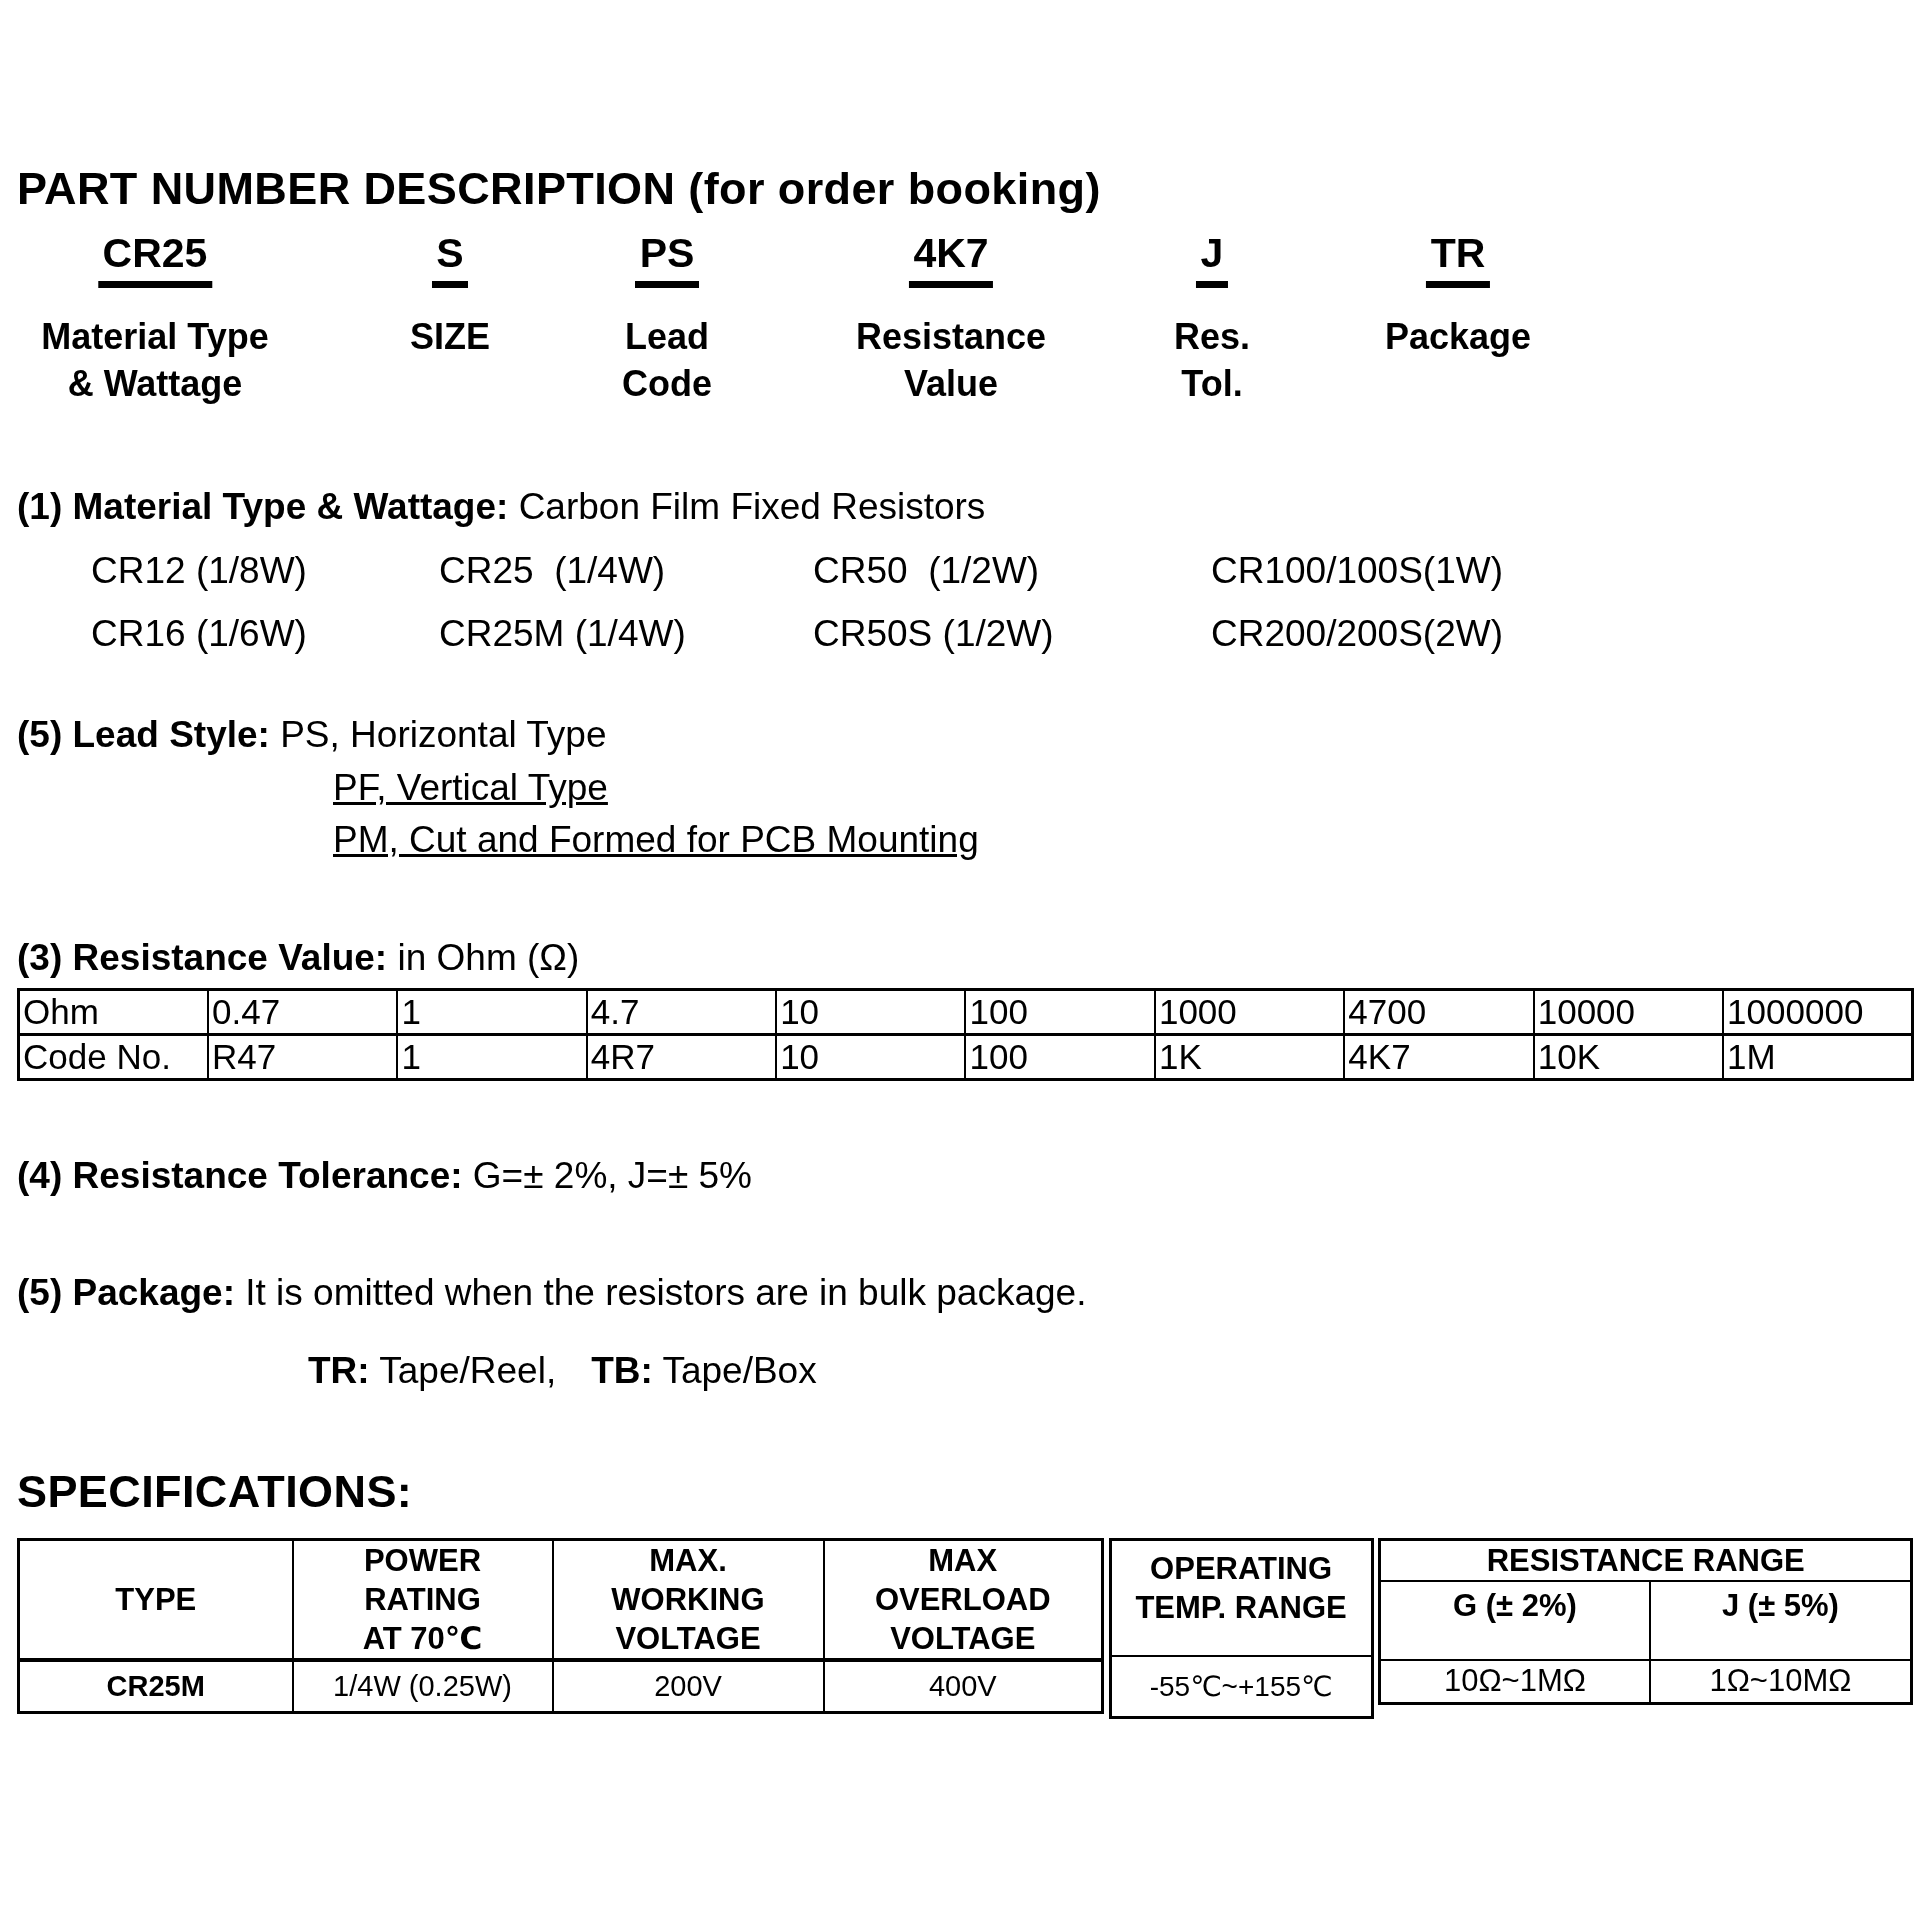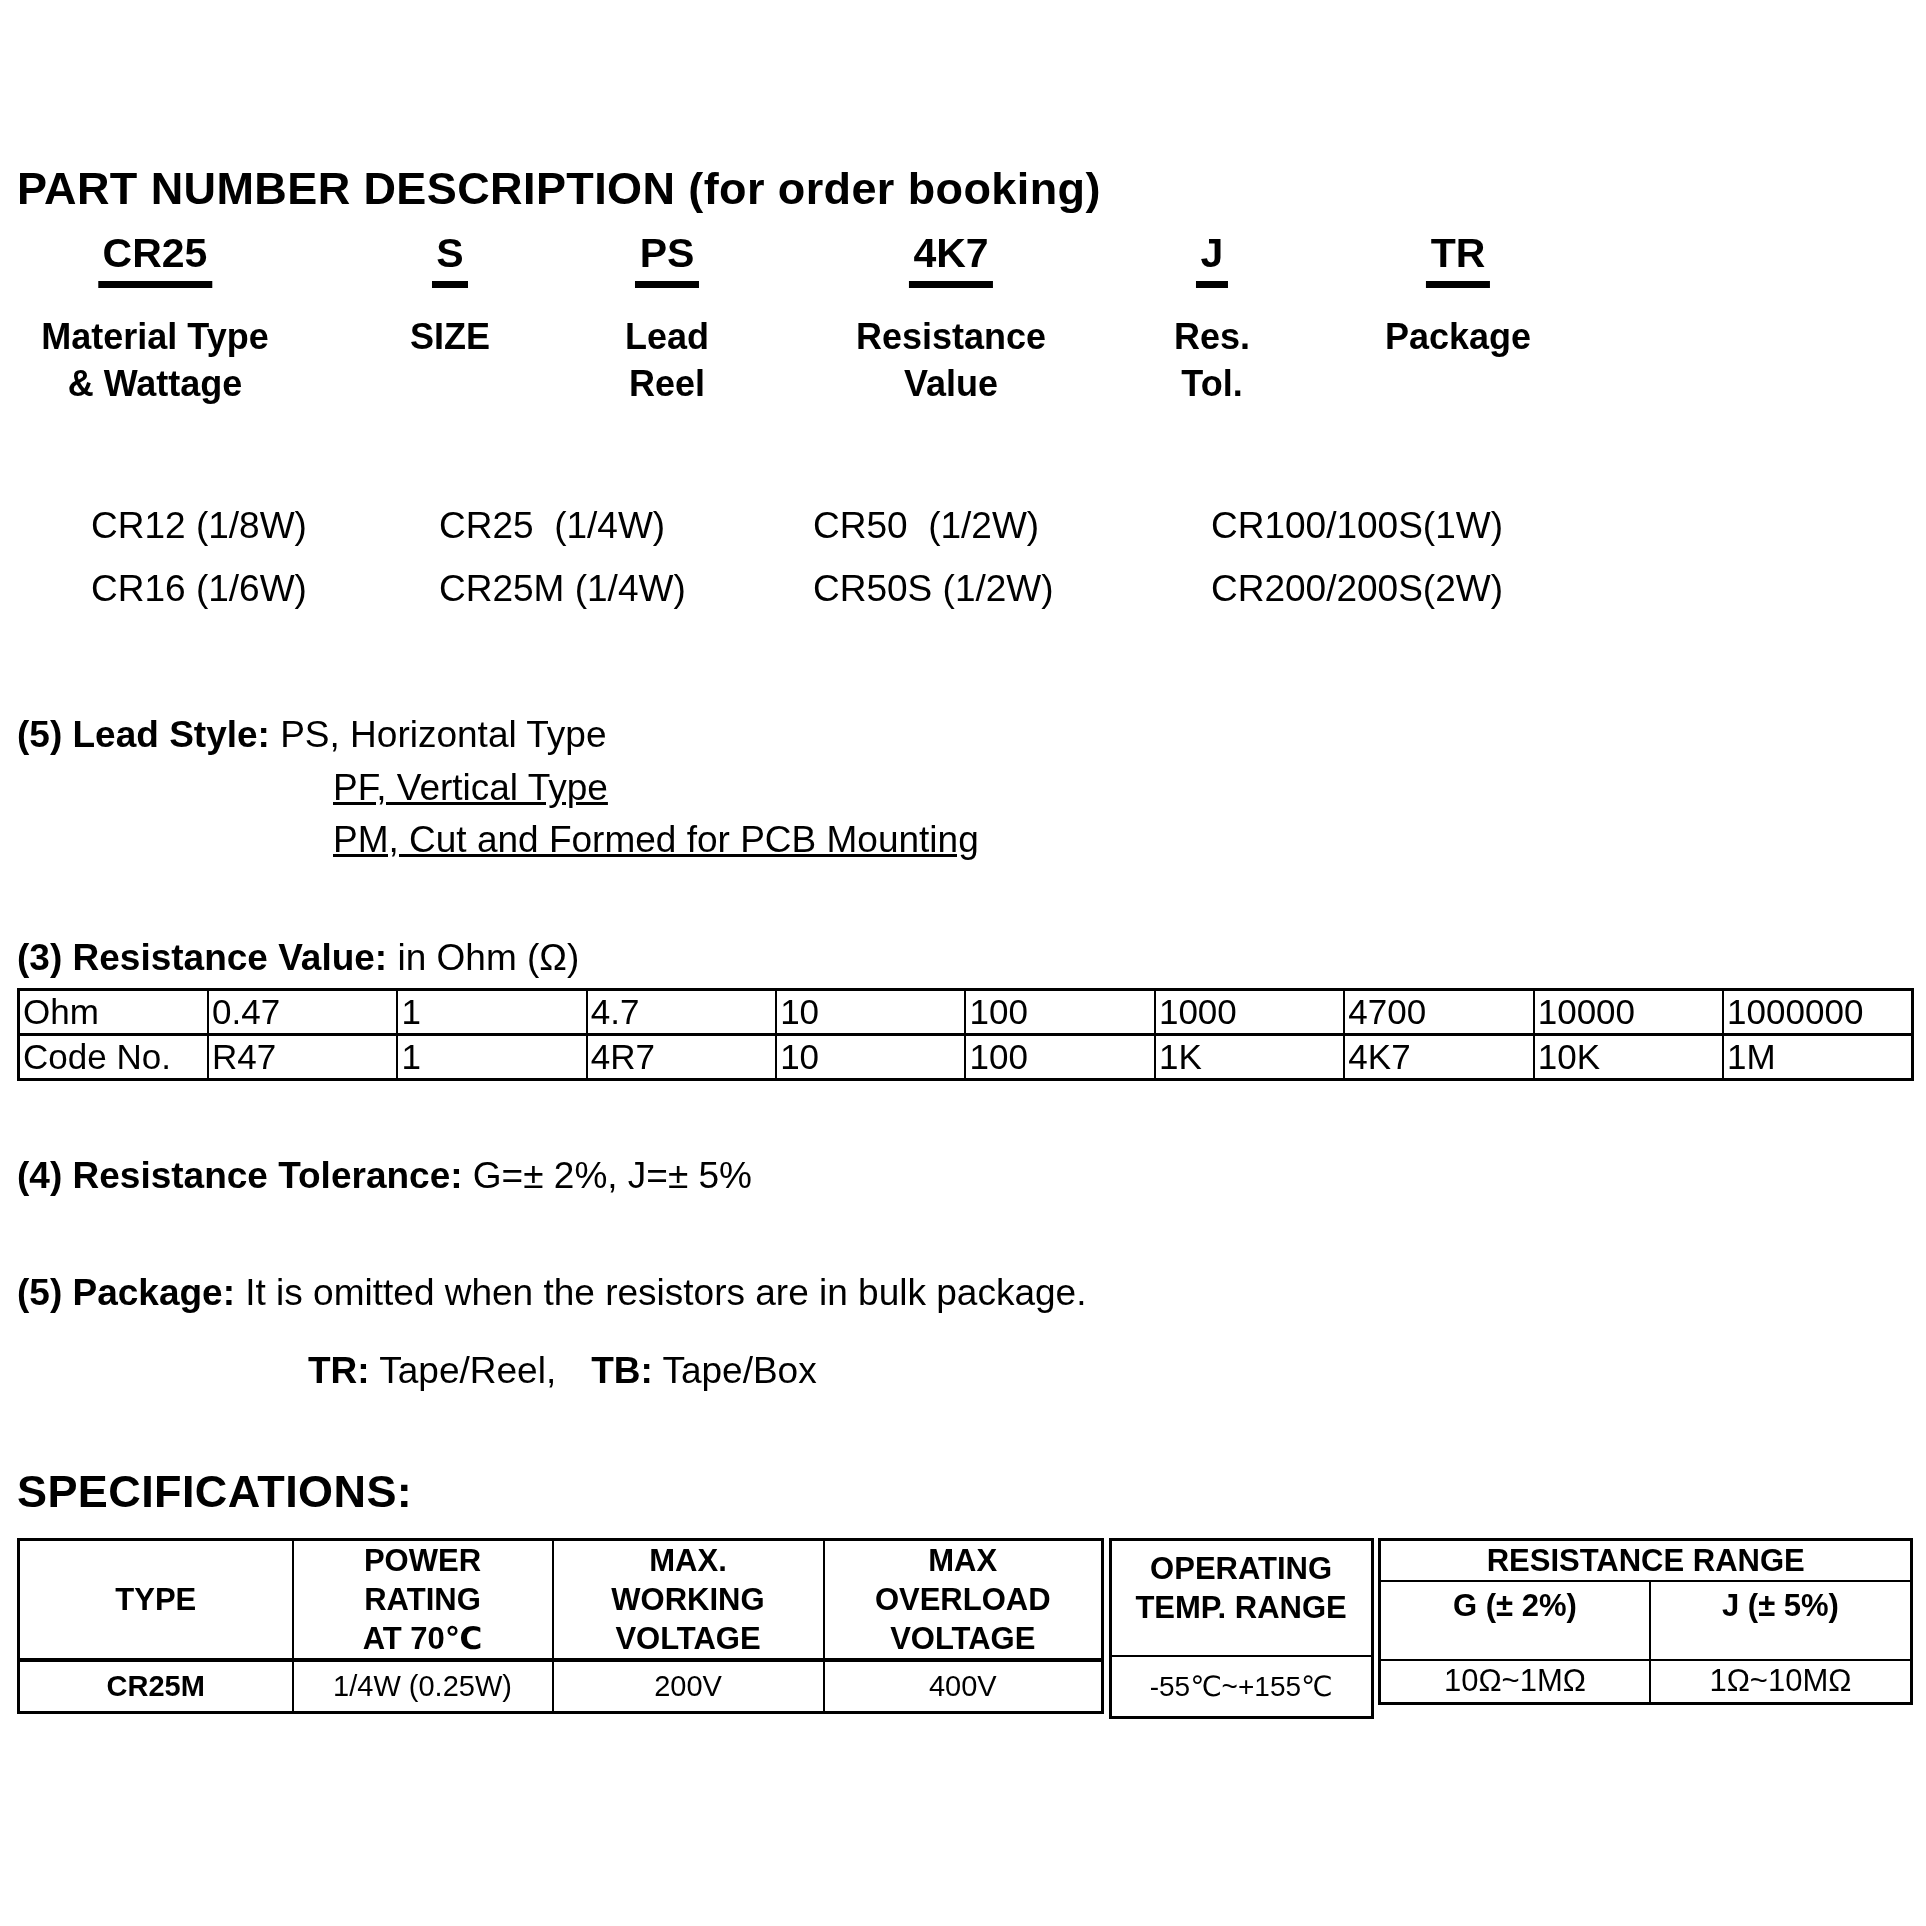--- a/index.html
+++ b/index.html
@@ -86,21 +86,21 @@
     <div class="pn-col" style="left:434px">
       <div class="pn-code">S</div>
       <div class="pn-labels">
         <div>SIZE</div>
       </div>
     </div>
     <div class="pn-col" style="left:651px">
       <div class="pn-code">PS</div>
       <div class="pn-labels">
         <div>Lead</div>
-        <div>Reel</div>
+        <div>Code</div>
       </div>
     </div>
     <div class="pn-col" style="left:935px">
       <div class="pn-code">4K7</div>
       <div class="pn-labels">
         <div>Resistance</div>
         <div>Value</div>
       </div>
     </div>
     <div class="pn-col" style="left:1196px">
@@ -112,20 +112,24 @@
     </div>
     <div class="pn-col" style="left:1442px">
       <div class="pn-code">TR</div>
       <div class="pn-labels">
         <div>Package</div>
       </div>
     </div>
   </div>
 
   <div id="sec1" class="abs">
+    <div class="sec-line">
+      <b>(1) Material Type &amp; Wattage:</b>
+      <span class="plain">Carbon Film Fixed Resistors</span>
+    </div>
     <div class="mat-row">
       <span>CR12 (1/8W)</span>
       <span>CR25  (1/4W)</span>
       <span>CR50  (1/2W)</span>
       <span>CR100/100S(1W)</span>
     </div>
     <div class="mat-row">
       <span>CR16 (1/6W)</span>
       <span>CR25M (1/4W)</span>
       <span>CR50S (1/2W)</span>

